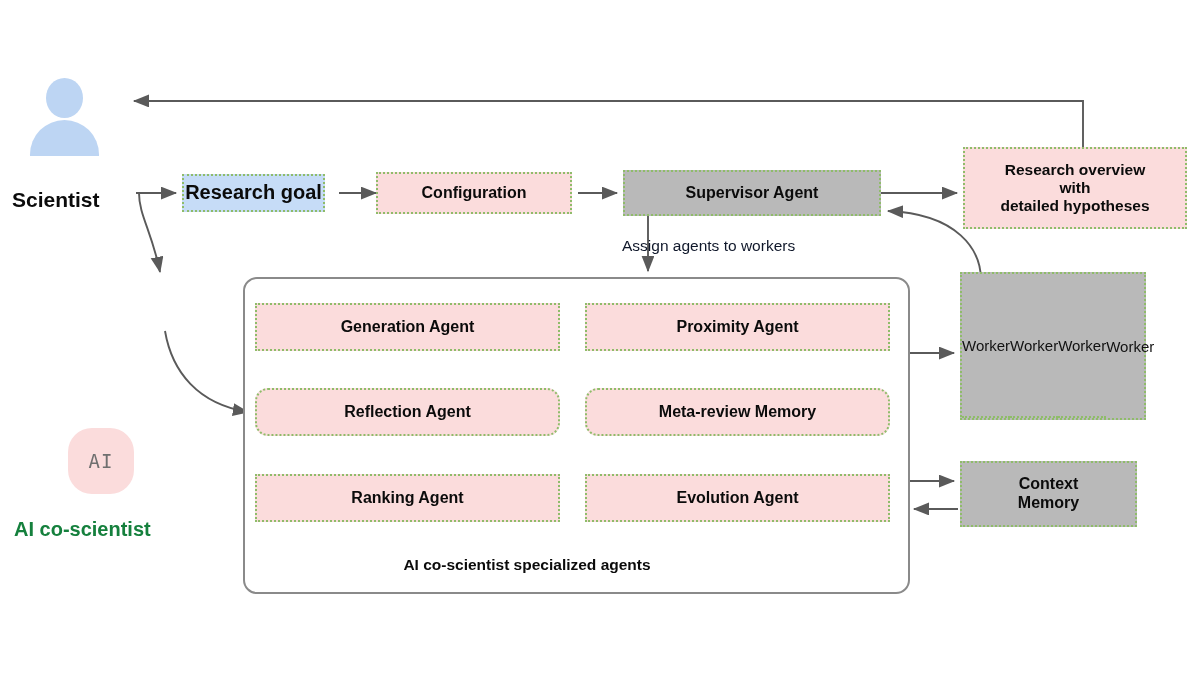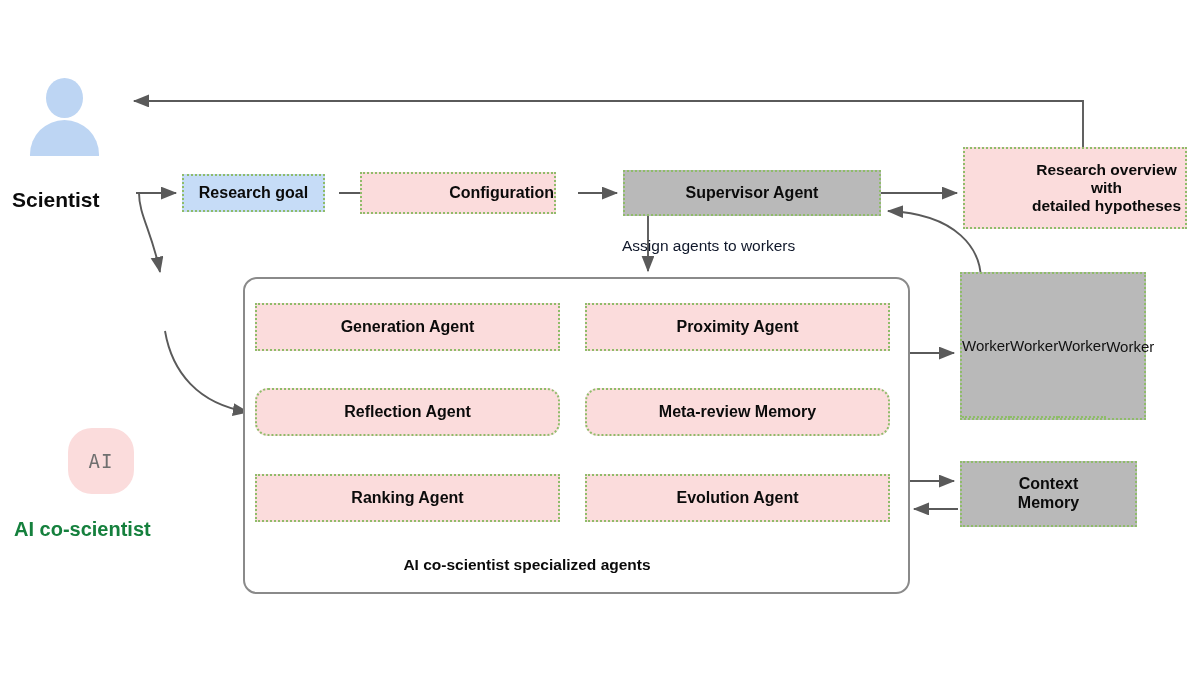--- a/index.html
+++ b/index.html
@@ -21,27 +21,27 @@
     box-sizing:border-box;
     display:flex;
     align-items:center;
     justify-content:center;
     text-align:center;
     font-weight:bold;
     color:#0b0b0b;
     border:2px dotted #8fbc6a;
     line-height:1.18;
   }
-  .pink{background:#fbdcdc;justify-content:flex-end;}
+  .pink{background:#fbdcdc;}
   .blue{background:#c6dcf7;}
   .gray{background:#b9b9b9;}
 
   
-  #research-goal{left:182px;top:174px;width:143px;height:38px;font-size:16px;}
-  #configuration{left:360px;top:172px;width:196px;height:42px;font-size:16px;}
+  #research-goal{left:182px;top:174px;width:143px;height:38px;font-size:20px;}
+  #configuration{left:376px;top:172px;width:196px;height:42px;font-size:16px;}
   #supervisor{left:623px;top:170px;width:258px;height:46px;font-size:16px;}
   #overview{left:963px;top:147px;width:224px;height:82px;font-size:15.5px;padding:0 4px;}
   #feedback{left:65px;top:279px;width:148px;height:52px;font-size:15.5px;}
 
   #workers{left:960px;top:272px;width:186px;height:148px;border:2px dotted #8fbc6a;
            background:#b9b9b9;position:absolute;box-sizing:border-box;
            display:flex;}
   .worker-row{
     flex:1 1 0;
     display:flex;align-items:center;justify-content:center;

